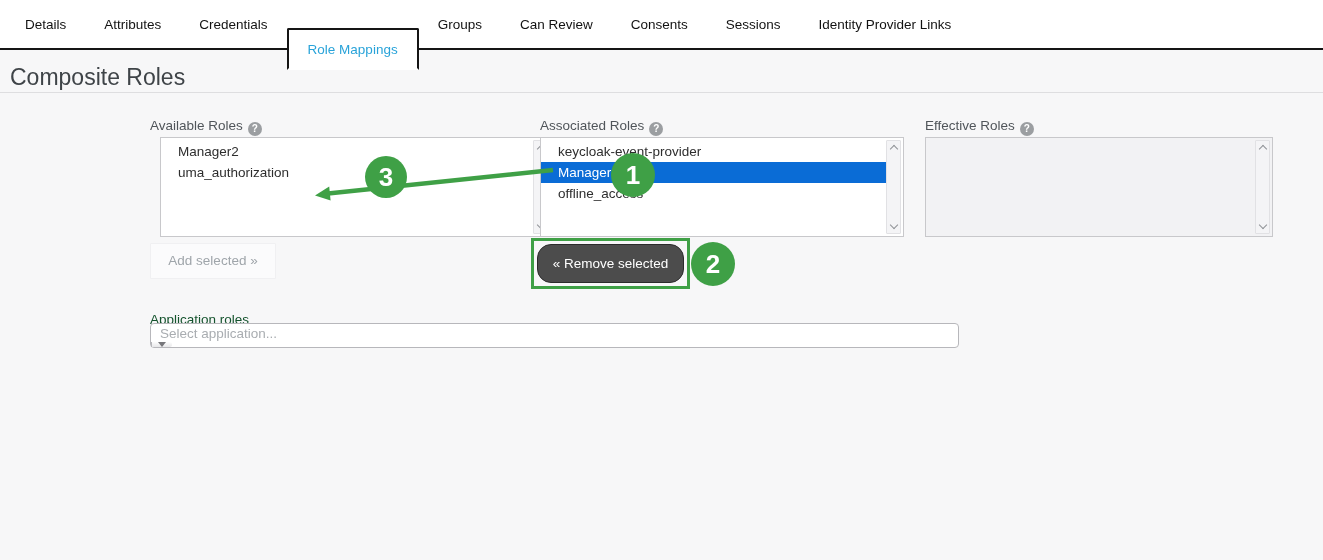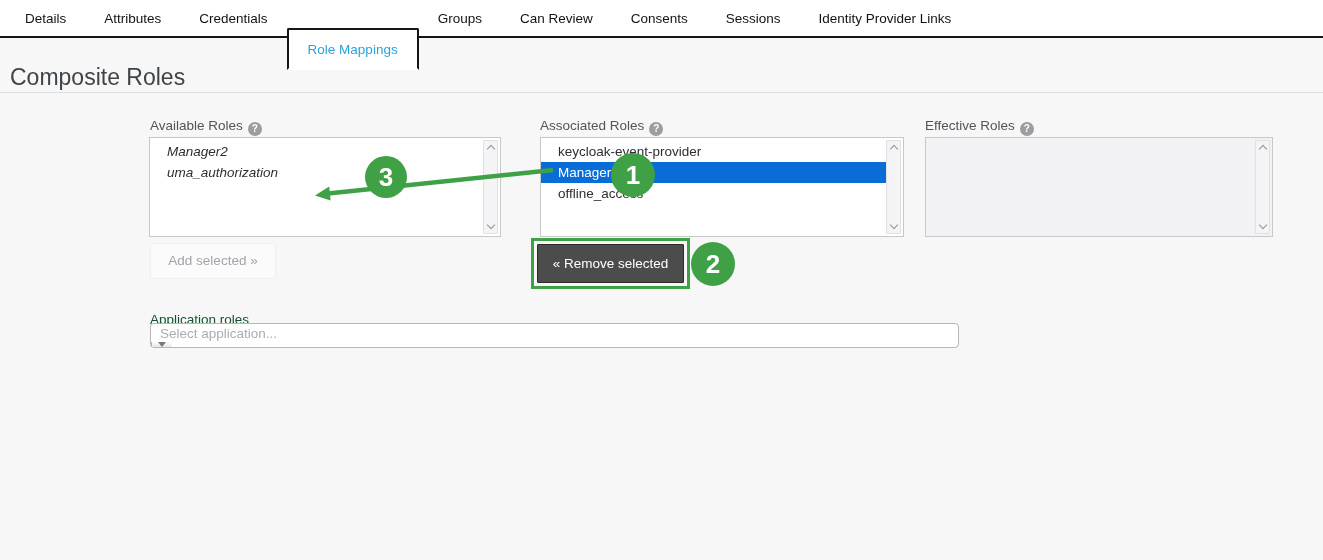--- a/index.html
+++ b/index.html
@@ -7,21 +7,21 @@
   body {
     font-family:"Liberation Sans", sans-serif;
     background:#f7f7f8;
     position:relative;
     overflow:hidden;
     color:#2e2e2e;
   }
 
   
   .tabbar {
-    position:absolute; top:0; left:0; right:0; height:38px;
+    position:absolute; top:0; left:0; right:0; height:50px;
     background:#ffffff;
     border-bottom:2px solid #151515;
     display:flex; align-items:stretch;
     padding-left:6px;
     z-index:2;
   }
   .tab {
     display:flex; align-items:center;
     padding:0 19px;
     font-size:13.5px; color:#121212;
@@ -54,21 +54,21 @@
   .help-badge {
     display:inline-block; width:14px; height:14px; border-radius:50%;
     background:#9b9ea1; color:#fff; font-size:10px; font-weight:bold;
     line-height:14px; text-align:center; margin-left:5px; vertical-align:-2px;
   }
   .listbox {
     position:absolute; top:137px; height:100px;
     background:#ffffff; border:1px solid #c8c8cb;
   }
   .listbox.disabled { background:#f2f2f4; }
-  .lb-available { left:149px; width:352px;font-style:italic; }
+  .lb-available { left:160px; width:391px; }
   .lb-associated { left:540px; width:364px; }
   .lb-effective { left:925px; width:348px; }
   .lb-items { padding-top:3px; }
   .lb-item {
     height:21px; line-height:21px; padding-left:17px; margin-right:18px;
     font-size:13.5px; color:#2e2e2e; white-space:nowrap; overflow:hidden;
   }
   .lb-item.selected { background:#0a6cd6; color:#ffffff; margin-right:17px; }
 
   
@@ -85,21 +85,21 @@
     position:absolute; left:150px; top:243px; width:126px; height:36px;
     background:#fbfbfc; border:1px solid #f0f0f2; border-radius:1px;
     color:#9fa5aa; font-size:13.5px; text-align:center; line-height:34px;
   }
   .remove-annotation-box {
     position:absolute; left:531px; top:238px;
     border:3px solid #3fa046; padding:3px;
   }
   .btn-remove {
     width:147px; height:39px;
-    background:#4c4c4c; border:1px solid #2b2b2b; border-radius:1px;
+    background:#4c4c4c; border:1px solid #2b2b2b; border-radius:14px;
     color:#ffffff; font-size:13.5px; text-align:center; line-height:37px;
     cursor:pointer; white-space:nowrap;
   }
 
   
   .app-roles-label {
     position:absolute; left:150px; top:312px;
     font-size:13.5px; color:#14532d;
   }
   .app-select {

